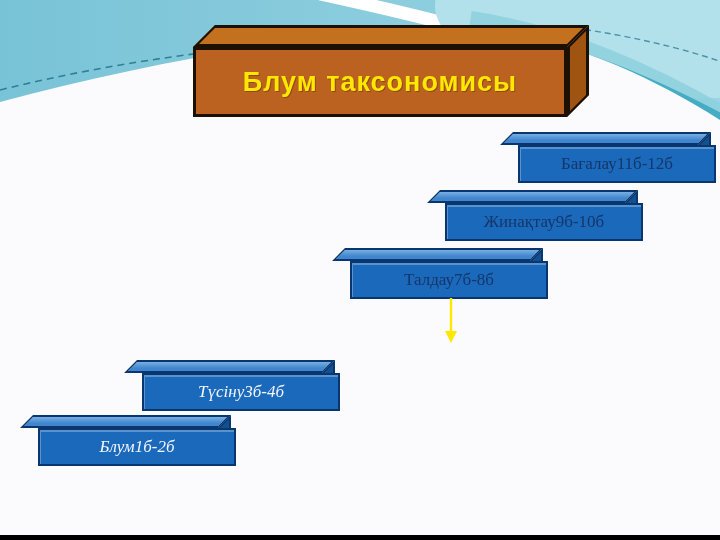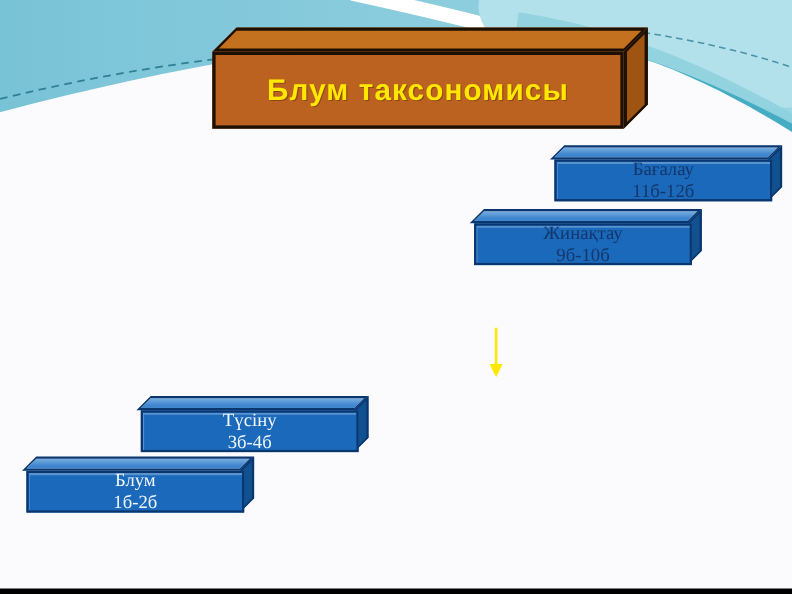--- a/index.html
+++ b/index.html
@@ -10,29 +10,29 @@
   }
   .slide { position:absolute; top:0; left:0; width:702px; height:540px; }
   .bg-svg { position:absolute; top:0; left:0; }
 
   .box3d { position:absolute; }
   .face { position:absolute; box-sizing:border-box; }
 
   
   .step { width:198px; height:38px; }
   .step .front {
-    left:4px; top:0; width:198px; height:38px;
+    left:18px; top:0; width:198px; height:38px;
     background:var(--box-front,#1a69ba);
     border:2px solid var(--box-border,#0a3670);
     box-shadow:inset 1px 2px 0 rgba(255,255,255,.28);
-    display:flex; flex-direction:column; align-items:center; justify-content:center;
+    display:flex; align-items:center; justify-content:center;
     color:var(--box-text-dark,#15366b);
     font-size:17px; line-height:1.18; text-align:center;
   }
-  .step.light-text .front { color:var(--box-text-light,#f4f7fc); }
+  .step.light-text .front { color:var(--box-text-light,#f4f7fc);font-style:italic; }
   .step .top {
     left:0; top:-13px; width:198px; height:13px;
     background:linear-gradient(180deg,#79afe0 0%,var(--box-top,#3f86cf) 70%);
     border:2px solid var(--box-border,#0a3670);
     transform:skewX(-45deg); transform-origin:0 100%;
   }
   .step .right {
     left:198px; top:0; width:13px; height:38px;
     background:var(--box-right,#11518f);
     border:2px solid var(--box-border,#0a3670);
@@ -112,20 +112,28 @@
   <div class="box3d step light-text" style="left:124px; top:373px;">
     <div class="face top"></div>
     <div class="face right"></div>
     <div class="face front">
       <span>Түсіну</span>
       <span>3б-4б</span>
     </div>
   </div>
 
 
+  <div class="box3d step" style="left:332px; top:261px;">
+    <div class="face top"></div>
+    <div class="face right"></div>
+    <div class="face front">
+      <span>Талдау</span>
+      <span>7б-8б</span>
+    </div>
+  </div>
 
   <div class="box3d step" style="left:427px; top:203px;">
     <div class="face top"></div>
     <div class="face right"></div>
     <div class="face front">
       <span>Жинақтау</span>
       <span>9б-10б</span>
     </div>
   </div>
 

